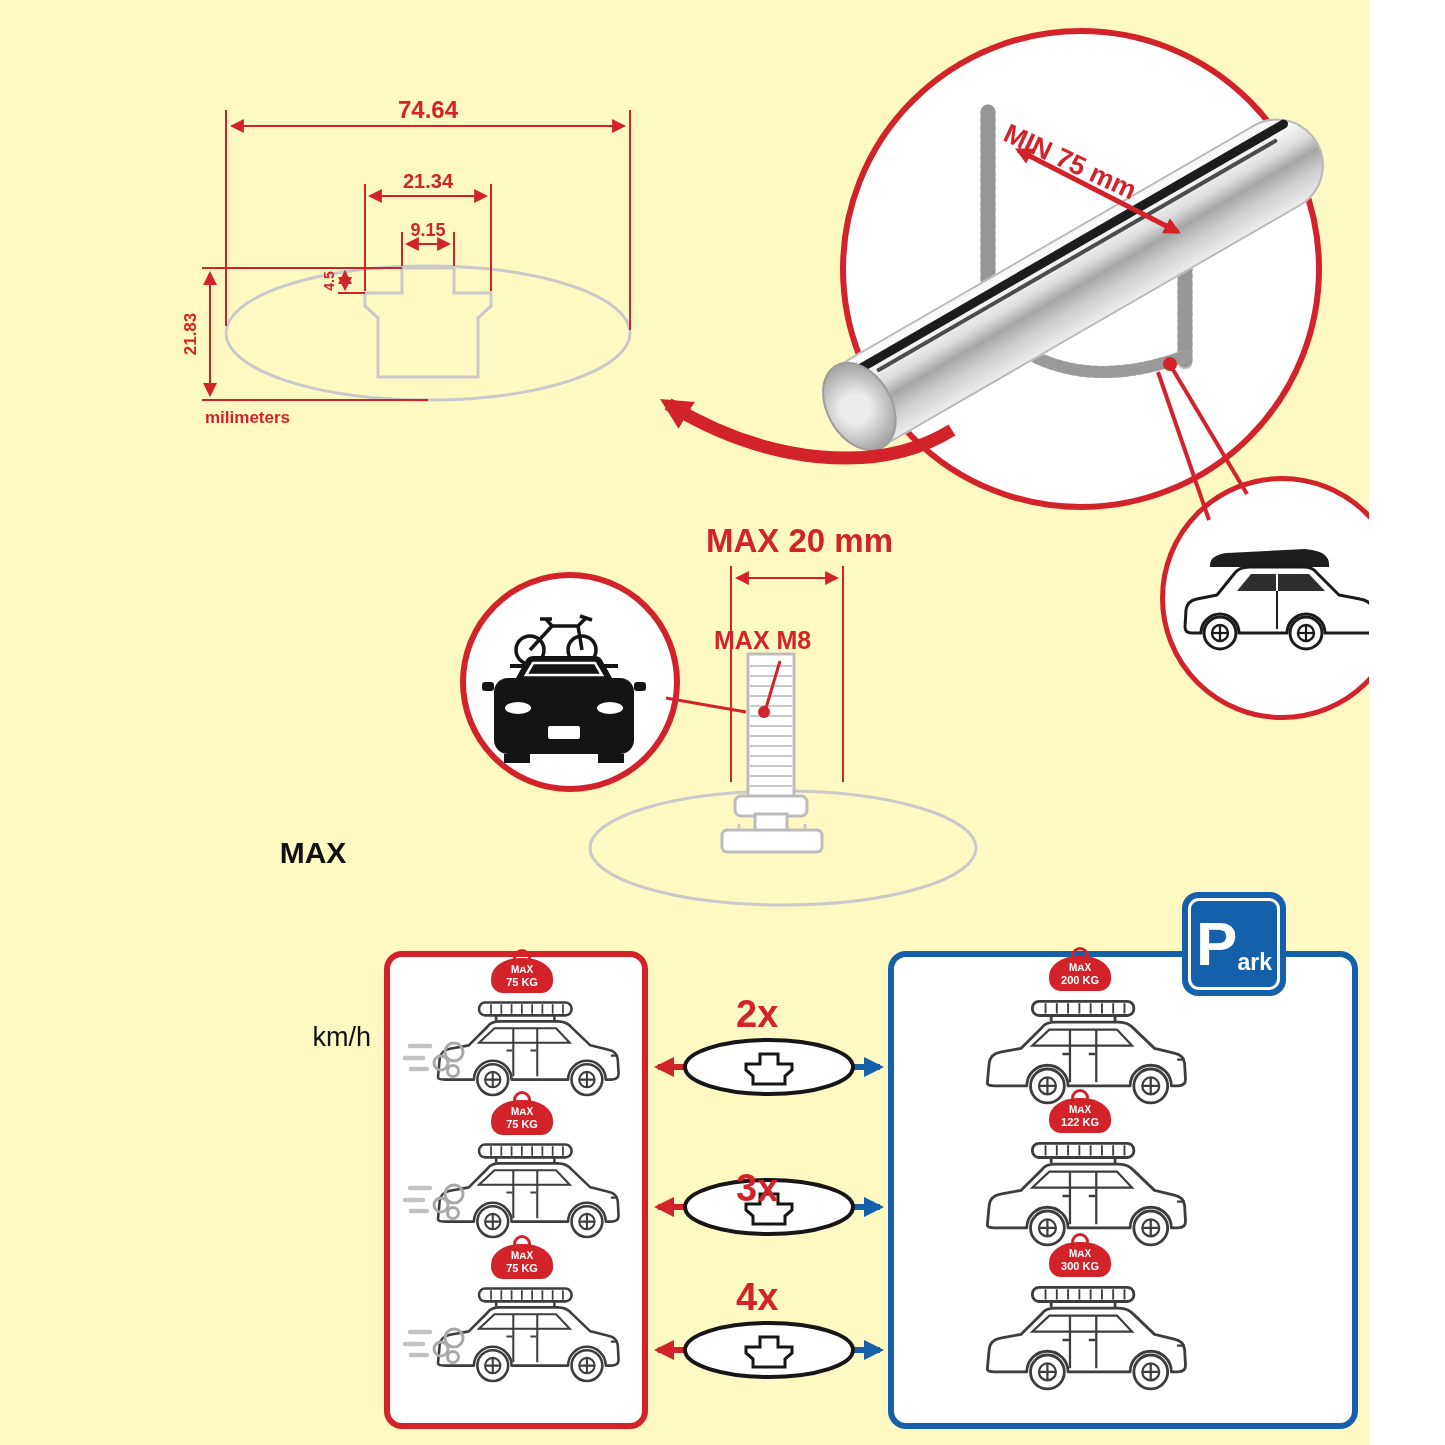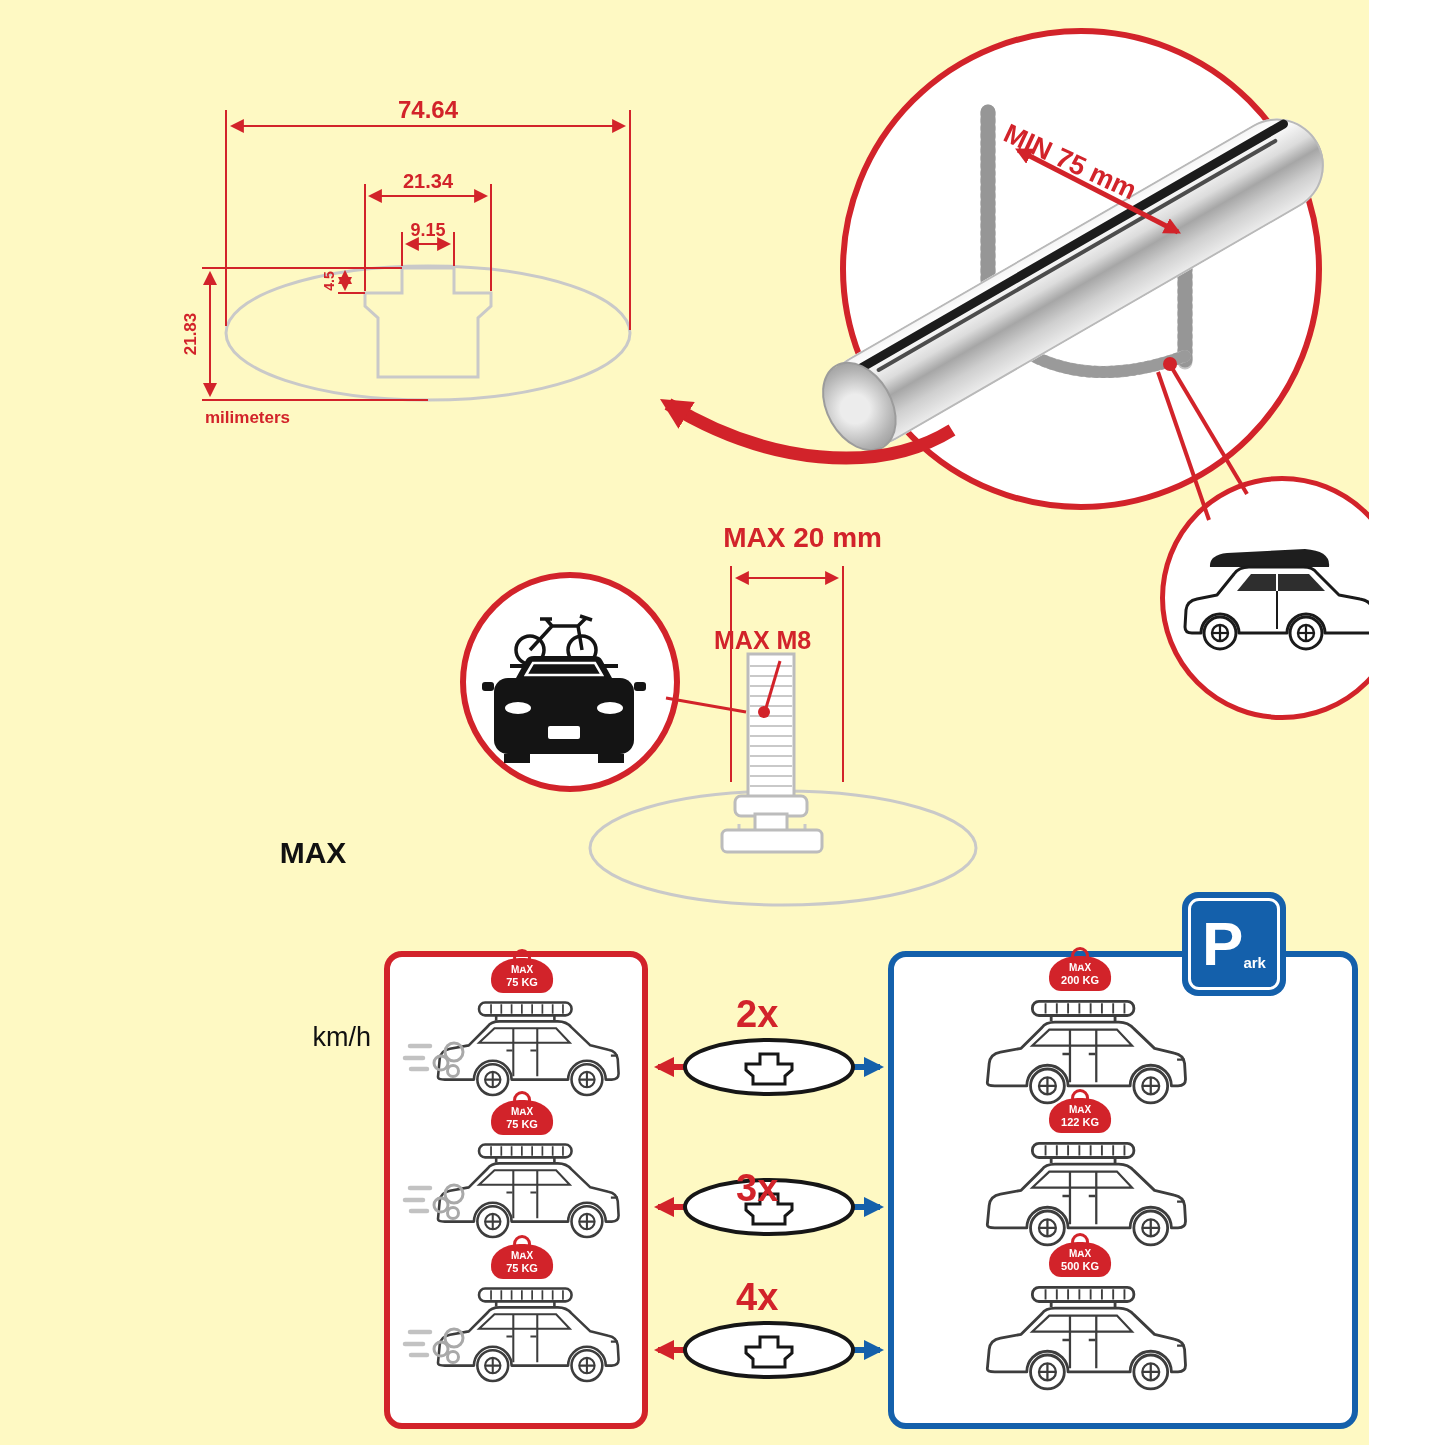--- a/index.html
+++ b/index.html
@@ -28,21 +28,21 @@
   .circle-suv { position:absolute; left:1160px; top:476px; width:234px; height:234px;
     border:5px solid #d2232a; border-radius:50%; background:#fff; z-index:3; }
   .circle-bike { position:absolute; left:460px; top:572px; width:208px; height:208px;
     border:6px solid #d2232a; border-radius:50%; background:#fff; z-index:3; }
 
   .overlay { position:absolute; left:0; top:0; z-index:4; pointer-events:none; }
 
   
   .lbl { position:absolute; color:#d2232a; font-weight:bold; z-index:6; }
   .lbl-min { left:1012px; top:118px; width:220px; font-size:27px; transform:rotate(25deg); transform-origin:left top; }
-  .lbl-max20 { left:690px; top:522px; width:192px; font-size:28px; text-align:right; }
+  .lbl-max20 { left:706px; top:522px; width:192px; font-size:33px; text-align:left; }
   .lbl-maxm8 { left:714px; top:626px; width:144px; font-size:25px; text-align:left; }
 
   
   .max-label { position:absolute; left:267px; top:836px; width:92px; text-align:center;
     color:#111; font-weight:bold; font-size:30px; z-index:6; }
   .speedo { position:absolute; left:247px; top:881px; width:132px; height:132px; box-sizing:border-box;
     border:7px solid #d2232a; border-radius:50%; background:#fff; z-index:6; }
   .speedo svg { position:absolute; left:0; top:0; }
   .speedo .val { position:absolute; left:0; right:0; bottom:5px; text-align:center;
     font-size:36px; font-weight:bold; color:#111; }
@@ -53,21 +53,21 @@
   .red-box { position:absolute; left:384px; top:951px; width:264px; height:478px; box-sizing:border-box;
     border:6px solid #d2232a; border-radius:18px; background:#fff; z-index:1; }
   .blue-box { position:absolute; left:888px; top:951px; width:470px; height:478px; box-sizing:border-box;
     border:6px solid #1460ab; border-radius:18px; background:#fff; z-index:1; }
 
   .park { position:absolute; left:1182px; top:892px; width:104px; height:104px; box-sizing:border-box;
     background:#1460ab; border-radius:16px; padding:6px; z-index:7; }
   .park-inner { width:100%; height:100%; box-sizing:border-box; border:3px solid #fff; border-radius:11px;
     display:flex; align-items:center; justify-content:center; color:#fff; }
   .park-inner .p { font-size:62px; font-weight:bold; line-height:1; }
-  .park-inner .ark { font-size:15px; font-weight:bold; margin-top:36px; }
+  .park-inner .ark { font-size:23px; font-weight:bold; margin-top:36px; }
 
   .count { position:absolute; width:70px; color:#d2232a;
     font-weight:bold; font-size:38px; z-index:6; }
 
   .car-wrap { position:absolute; z-index:3; }
   .car-wrap svg.car { position:absolute; left:0; top:36px; }
   .car-wrap svg.smoke { position:absolute; left:-22px; top:70px; }
 
   .tag { position:absolute; top:0; left:50%; transform:translateX(-58%); width:58px;
     padding:6px 2px 5px; background:#d2232a; color:#fff; text-align:center; line-height:1.15;
@@ -372,20 +372,20 @@
       <span class="l1">MAX</span>
       <span class="l2">122 KG</span>
     </div>
     <svg class="car" width="226" height="124" viewBox="0 0 240 132">
         <use href="#suv"></use>
       </svg>
   </div>
   <div class="car-wrap" style="left:972px; top:1242px; width:226px; height:158px;">
     <div class="tag">
       <span class="l1">MAX</span>
-      <span class="l2">500 KG</span>
+      <span class="l2">300 KG</span>
     </div>
     <svg class="car" width="226" height="124" viewBox="0 0 240 132">
         <use href="#suv"></use>
       </svg>
   </div>
 
 </div>
 
 </body></html>

